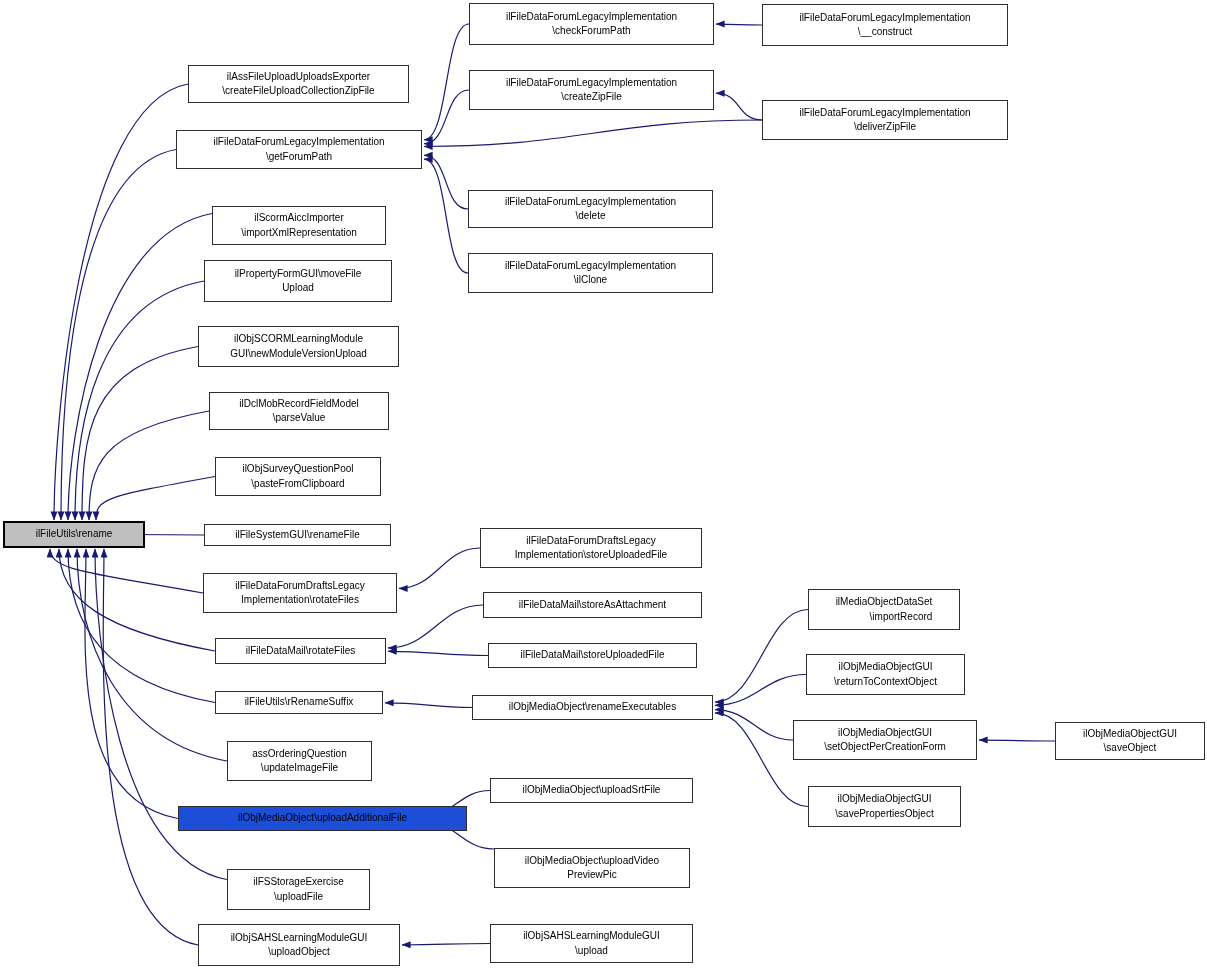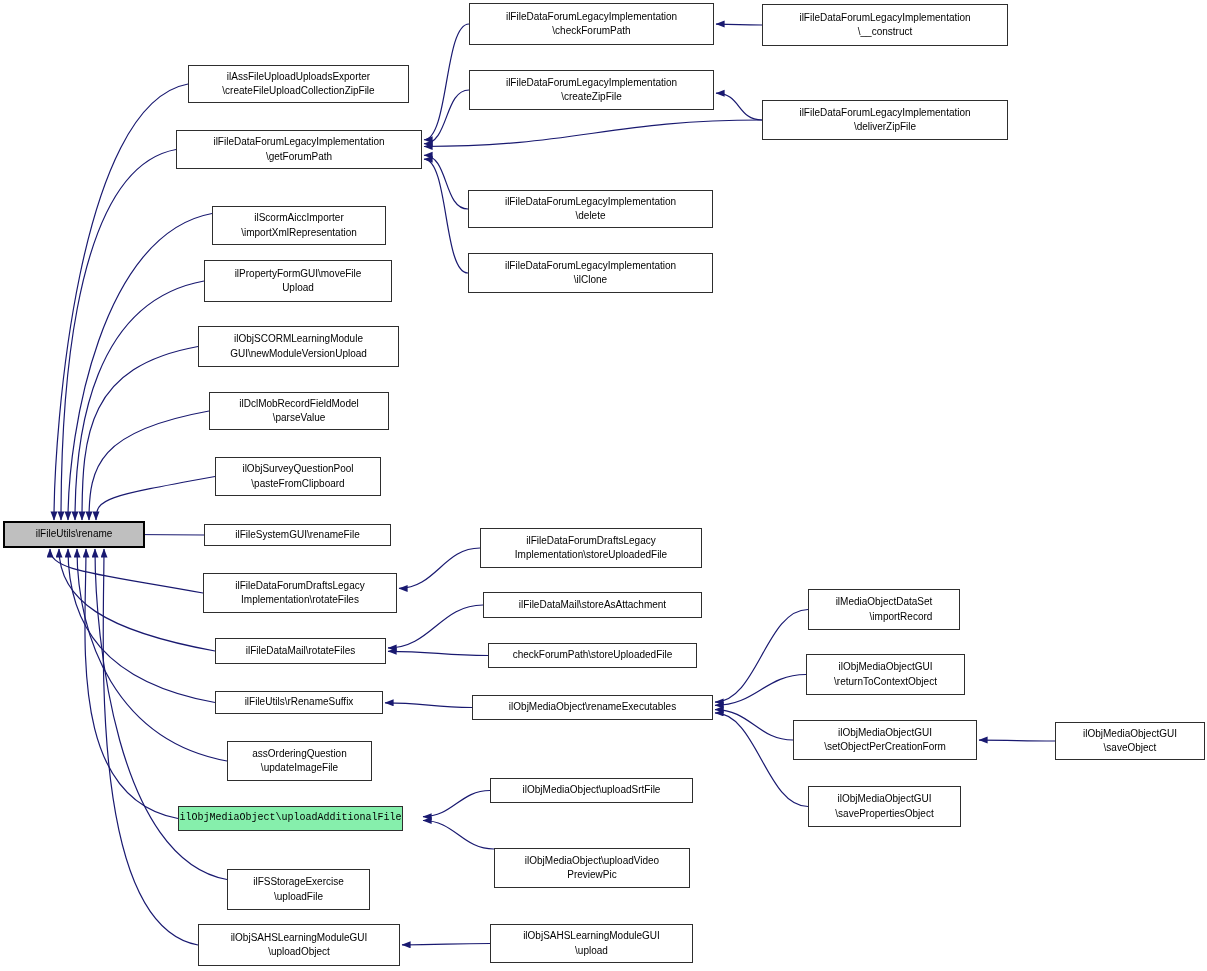--- a/index.html
+++ b/index.html
@@ -98,37 +98,37 @@
 \parseValue</div>
       <div class="node" style="left: 215px; top: 457px; width: 166px; height: 39px; background: rgb(255, 255, 255); border: 1px solid rgb(46, 46, 46); color: rgb(0, 0, 0);">ilObjSurveyQuestionPool
 \pasteFromClipboard</div>
       <div class="node" style="left: 204px; top: 524px; width: 187px; height: 22px; background: rgb(255, 255, 255); border: 1px solid rgb(46, 46, 46); color: rgb(0, 0, 0);">ilFileSystemGUI\renameFile</div>
       <div class="node" style="left: 203px; top: 573px; width: 194px; height: 40px; background: rgb(255, 255, 255); border: 1px solid rgb(46, 46, 46); color: rgb(0, 0, 0);">ilFileDataForumDraftsLegacy
 Implementation\rotateFiles</div>
       <div class="node" style="left: 215px; top: 638px; width: 171px; height: 26px; background: rgb(255, 255, 255); border: 1px solid rgb(46, 46, 46); color: rgb(0, 0, 0);">ilFileDataMail\rotateFiles</div>
       <div class="node" style="left: 215px; top: 691px; width: 168px; height: 23px; background: rgb(255, 255, 255); border: 1px solid rgb(46, 46, 46); color: rgb(0, 0, 0);">ilFileUtils\rRenameSuffix</div>
       <div class="node" style="left: 227px; top: 741px; width: 145px; height: 40px; background: rgb(255, 255, 255); border: 1px solid rgb(46, 46, 46); color: rgb(0, 0, 0);">assOrderingQuestion
 \updateImageFile</div>
-      <div class="node" style="left: 178px; top: 806px; width: 225px; height: 25px; background: #86efac; border: 1px solid rgb(46, 46, 46); color: rgb(0, 0, 0); font-family: Liberation Mono, monospace;">ilObjMediaObject\uploadAdditionalFile</div>
+      <div class="node" style="left: 178px; top: 806px; width: 289px; height: 25px; background: #1d4ed8; border: 1px solid rgb(46, 46, 46); color: rgb(0, 0, 0);">ilObjMediaObject\uploadAdditionalFile</div>
       <div class="node" style="left: 227px; top: 859px; width: 143px; height: 41px; background: rgb(255, 255, 255); border: 1px solid rgb(46, 46, 46); color: rgb(0, 0, 0); margin-top: 10px;">ilFSStorageExercise
 \uploadFile</div>
       <div class="node" style="left: 198px; top: 924px; width: 202px; height: 42px; background: rgb(255, 255, 255); border: 1px solid rgb(46, 46, 46); color: rgb(0, 0, 0);">ilObjSAHSLearningModuleGUI
 \uploadObject</div>
       <div class="node" style="left: 469px; top: 3px; width: 245px; height: 42px; background: rgb(255, 255, 255); border: 1px solid rgb(46, 46, 46); color: rgb(0, 0, 0);">ilFileDataForumLegacyImplementation
 \checkForumPath</div>
       <div class="node" style="left: 469px; top: 70px; width: 245px; height: 40px; background: rgb(255, 255, 255); border: 1px solid rgb(46, 46, 46); color: rgb(0, 0, 0);">ilFileDataForumLegacyImplementation
 \createZipFile</div>
       <div class="node" style="left: 468px; top: 190px; width: 245px; height: 38px; background: rgb(255, 255, 255); border: 1px solid rgb(46, 46, 46); color: rgb(0, 0, 0);">ilFileDataForumLegacyImplementation
 \delete</div>
       <div class="node" style="left: 468px; top: 253px; width: 245px; height: 40px; background: rgb(255, 255, 255); border: 1px solid rgb(46, 46, 46); color: rgb(0, 0, 0);">ilFileDataForumLegacyImplementation
 \ilClone</div>
       <div class="node" style="left: 480px; top: 528px; width: 222px; height: 40px; background: rgb(255, 255, 255); border: 1px solid rgb(46, 46, 46); color: rgb(0, 0, 0);">ilFileDataForumDraftsLegacy
 Implementation\storeUploadedFile</div>
       <div class="node" style="left: 483px; top: 592px; width: 219px; height: 26px; background: rgb(255, 255, 255); border: 1px solid rgb(46, 46, 46); color: rgb(0, 0, 0);">ilFileDataMail\storeAsAttachment</div>
-      <div class="node" style="left: 488px; top: 643px; width: 209px; height: 25px; background: rgb(255, 255, 255); border: 1px solid rgb(46, 46, 46); color: rgb(0, 0, 0);">checkForumPath\storeUploadedFile</div>
+      <div class="node" style="left: 488px; top: 643px; width: 209px; height: 25px; background: rgb(255, 255, 255); border: 1px solid rgb(46, 46, 46); color: rgb(0, 0, 0);">ilFileDataMail\storeUploadedFile</div>
       <div class="node" style="left: 472px; top: 695px; width: 241px; height: 25px; background: rgb(255, 255, 255); border: 1px solid rgb(46, 46, 46); color: rgb(0, 0, 0);">ilObjMediaObject\renameExecutables</div>
       <div class="node" style="left: 490px; top: 778px; width: 203px; height: 25px; background: rgb(255, 255, 255); border: 1px solid rgb(46, 46, 46); color: rgb(0, 0, 0);">ilObjMediaObject\uploadSrtFile</div>
       <div class="node" style="left: 494px; top: 829px; width: 196px; height: 40px; background: rgb(255, 255, 255); border: 1px solid rgb(46, 46, 46); color: rgb(0, 0, 0); margin-top: 19px;">ilObjMediaObject\uploadVideo
 PreviewPic</div>
       <div class="node" style="left: 490px; top: 924px; width: 203px; height: 39px; background: rgb(255, 255, 255); border: 1px solid rgb(46, 46, 46); color: rgb(0, 0, 0);">ilObjSAHSLearningModuleGUI
 \upload</div>
       <div class="node" style="left: 762px; top: 4px; width: 246px; height: 42px; background: rgb(255, 255, 255); border: 1px solid rgb(46, 46, 46); color: rgb(0, 0, 0);">ilFileDataForumLegacyImplementation
 \__construct</div>
       <div class="node" style="left: 762px; top: 100px; width: 246px; height: 40px; background: rgb(255, 255, 255); border: 1px solid rgb(46, 46, 46); color: rgb(0, 0, 0);">ilFileDataForumLegacyImplementation
 \deliverZipFile</div>

